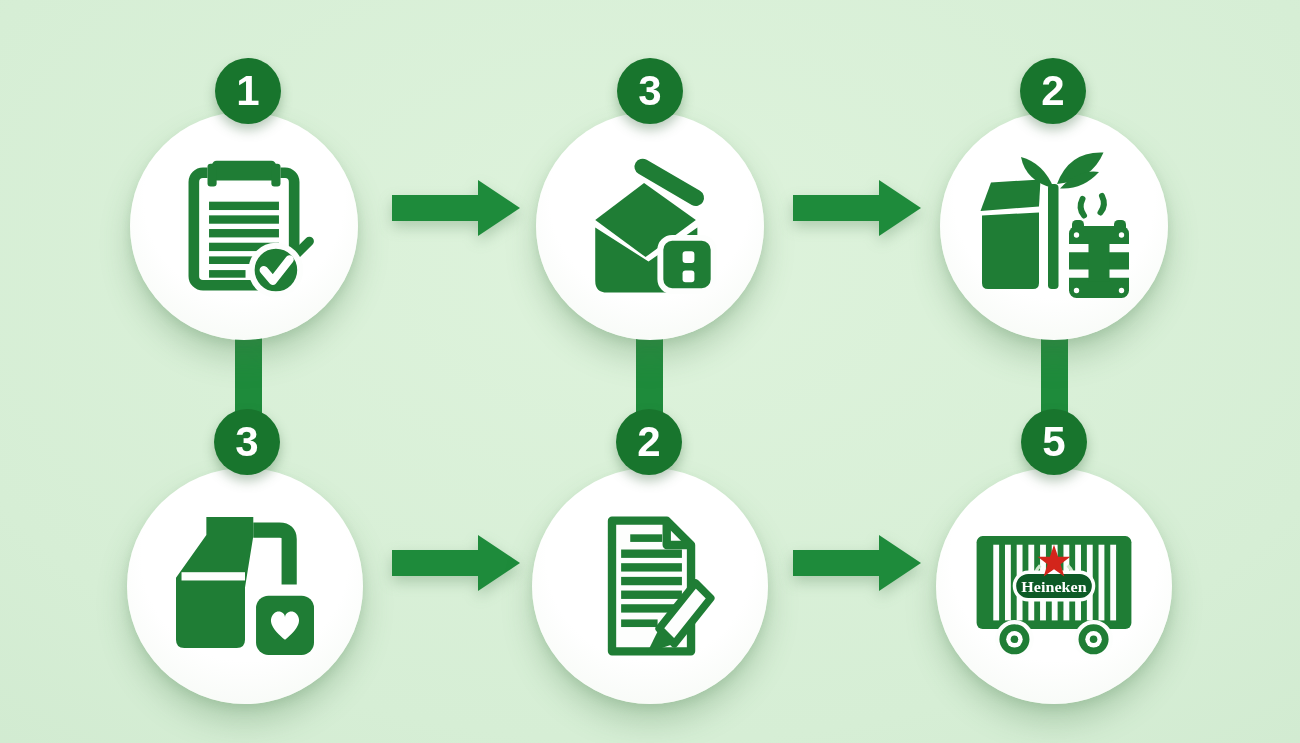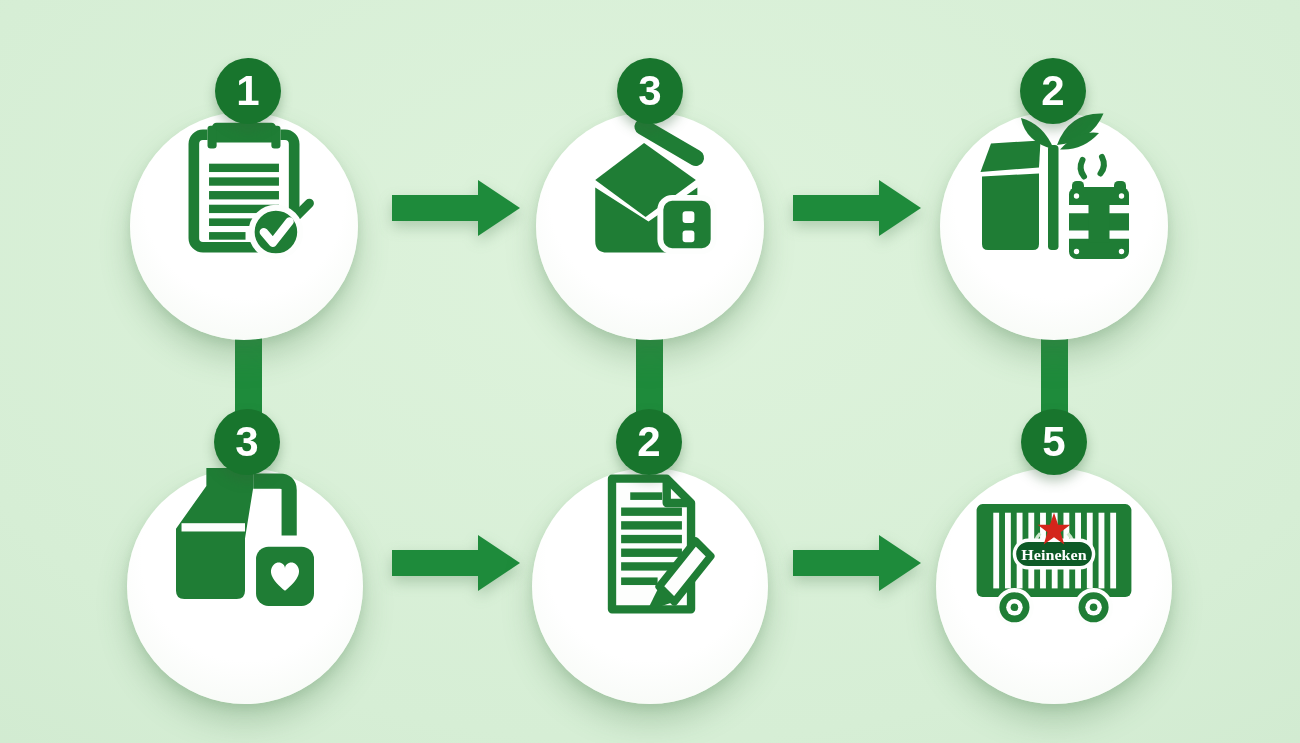--- a/index.html
+++ b/index.html
@@ -12,21 +12,21 @@
   html,body{margin:0;padding:0;background:#d6eed5;}
   .canvas{
     position:relative;width:1300px;height:743px;overflow:hidden;
     background:radial-gradient(120% 135% at 50% 35%, #def3dc 0%, #d6eed5 48%, #c8e4c8 100%);
     font-family:"Liberation Sans", sans-serif;
   }
   .circle{
     position:absolute;border-radius:50%;
     background:radial-gradient(circle at 50% 38%, #ffffff 55%, #f5f9f4 90%, #eef5ee 100%);
     box-shadow:0 18px 30px rgba(74,124,78,.28), 0 5px 10px rgba(74,124,78,.14);
-    display:flex;align-items:flex-start;justify-content:center;
+    display:flex;align-items:center;justify-content:center;
   }
   .circle.top{width:228px;height:228px;}
   .circle.bottom{width:236px;height:236px;}
   .badge{
     position:absolute;width:66px;height:66px;border-radius:50%;
     background:var(--badge);color:#fff;
     font-size:42px;font-weight:700;line-height:66px;text-align:center;
     box-shadow:0 6px 12px rgba(50,100,55,.35);
     z-index:4;
   }

